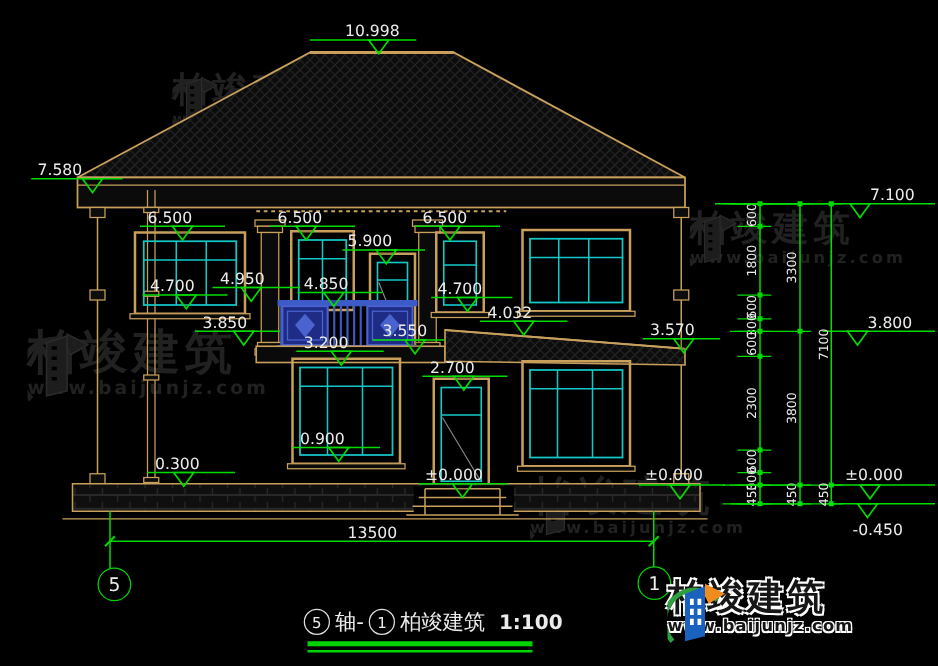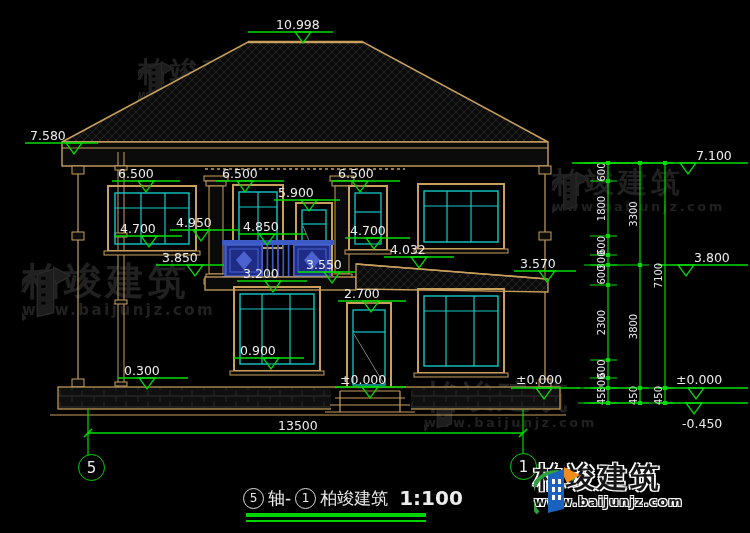--- a/index.html
+++ b/index.html
@@ -8,21 +8,21 @@
   svg{position:absolute;left:0;top:0;}
   #drawing{z-index:2;} #dims{z-index:3;}
   .wm{position:absolute;display:flex;align-items:center;gap:7px;color:#212121;z-index:1;
       white-space:nowrap;font-weight:bold;}
   .wm .t1{font-weight:bold;letter-spacing:4px;line-height:1;}
   .wm .t2{font-weight:bold;letter-spacing:2.5px;line-height:1;margin-top:3px;}
   #title{position:absolute;left:243px;top:486px;z-index:4;color:#ececec;font-size:17px;
          display:flex;align-items:center;gap:4px;white-space:nowrap;}
   #title .circ{display:inline-flex;align-items:center;justify-content:center;width:19px;height:19px;
          border:1.5px solid #e0e0e0;border-radius:50%;font-size:12px;}
-  #title .scale{font-weight:bold;font-size:20px;margin-left:7px;}
+  #title .scale{font-weight:bold;font-size:16px;margin-left:7px;}
   .uline{position:absolute;z-index:4;background:#00d400;}
   .bubble{position:absolute;z-index:4;width:25px;height:25px;border:1.6px solid #00d400;
           border-radius:50%;color:#ececec;font-size:15px;display:flex;align-items:center;
           justify-content:center;background:#000;}
   #logo{position:absolute;left:534px;top:463px;z-index:5;display:flex;align-items:center;gap:6px;}
   #logo .lt1{font-size:29px;font-weight:bold;letter-spacing:3px;color:#161616;line-height:1;
      text-shadow:-1.4px -1.4px 0 #fff,1.4px -1.4px 0 #fff,-1.4px 1.4px 0 #fff,1.4px 1.4px 0 #fff;}
   #logo .lt2{font-size:13px;font-weight:bold;letter-spacing:1px;color:#161616;margin-top:2px;
      text-shadow:-1px -1px 0 #fff,1px -1px 0 #fff,-1px 1px 0 #fff,1px 1px 0 #fff;}
 </style>

